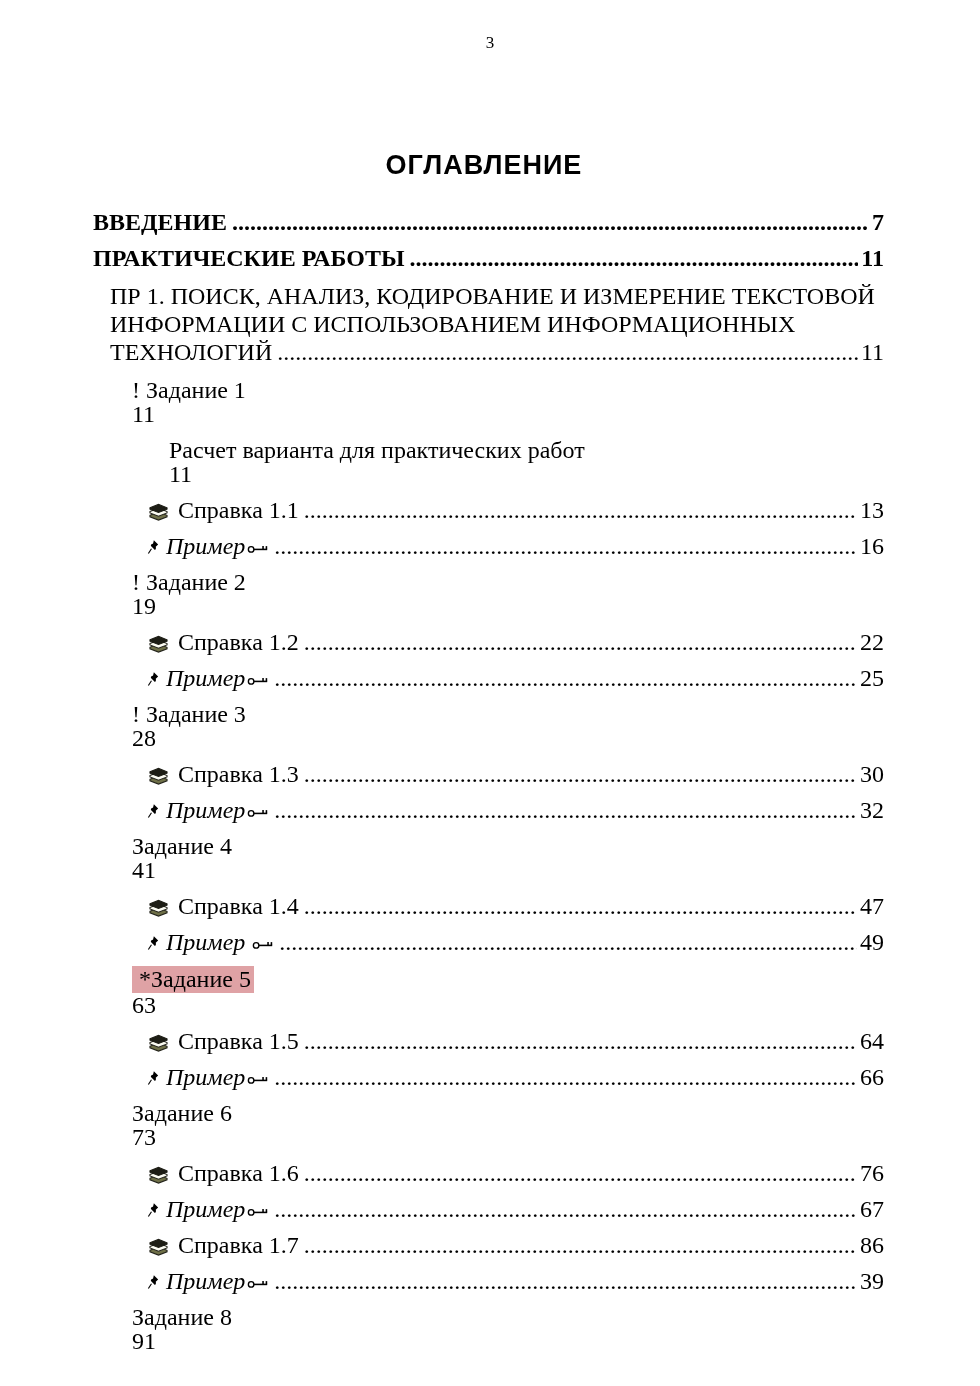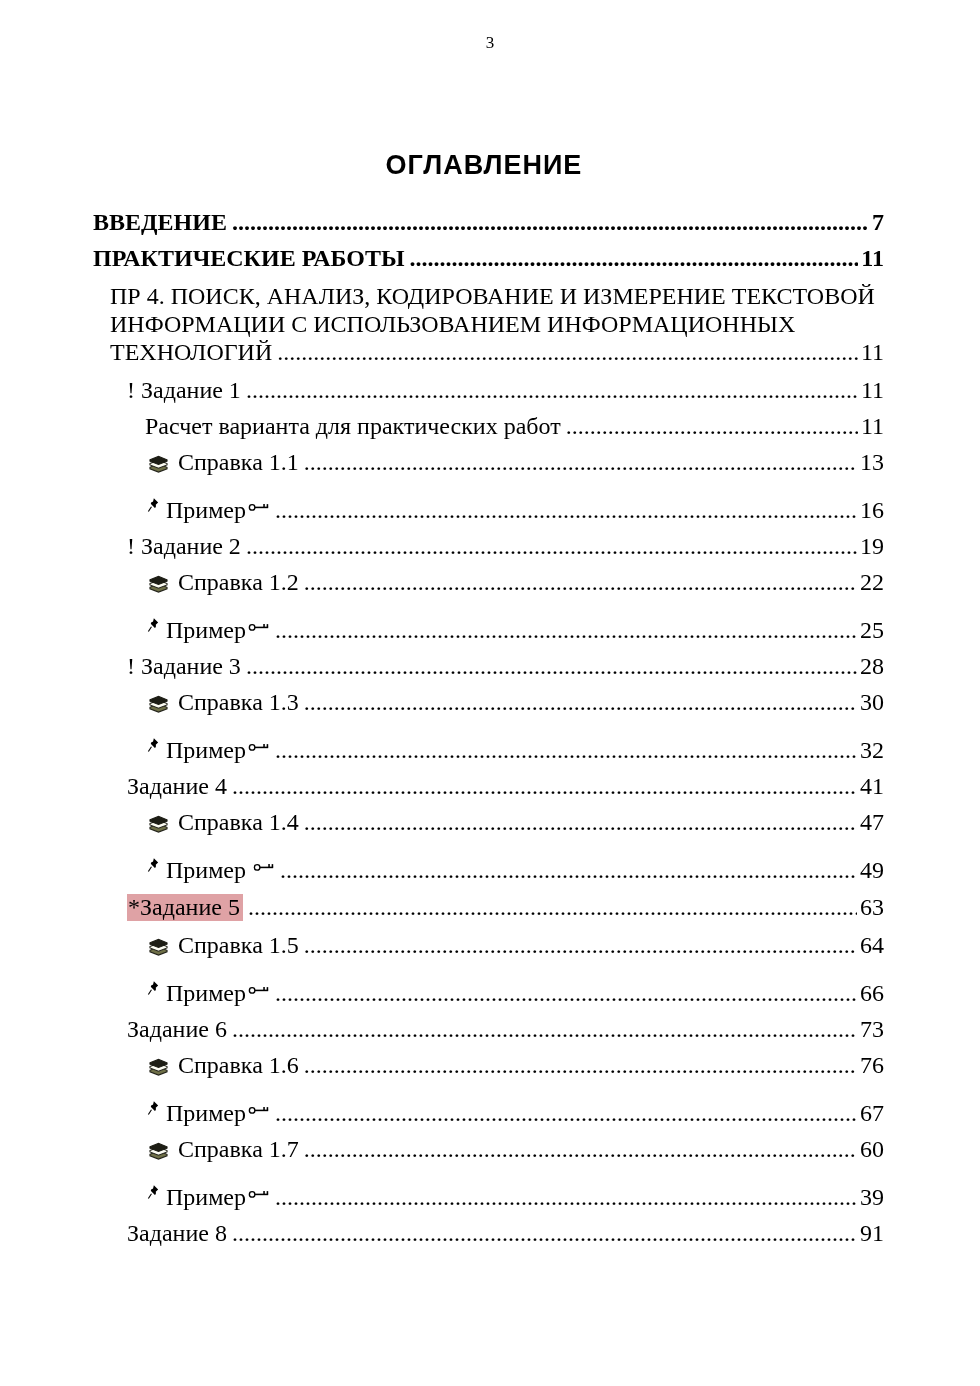--- a/index.html
+++ b/index.html
@@ -10,28 +10,28 @@
          font-family:"Liberation Sans","DejaVu Sans",sans-serif;font-weight:700;
          font-size:27px;letter-spacing:1px;line-height:30px;}
   .toc{position:absolute;top:210px;left:93px;width:791px;font-size:24px;}
   .entry{display:flex;align-items:baseline;line-height:24px;margin-bottom:12px;}
   .entry .label{white-space:nowrap;}
   .dots{flex:1 1 0;overflow:hidden;white-space:nowrap;margin:0 3px 0 5px;}
   .dots::after{content:"........................................................................................................................................................................................................";}
   .pg{flex:0 0 auto;}
   .h1{font-weight:700;}
   .ind2{margin-left:34px;}
-  .ind3{margin-left:52px;}
+  .ind3{margin-left:71px;flex-direction:column;}
   .ind3i{margin-left:54px;}
-  .sp{margin-top:6px;}
+  .sp{margin-top:6px;flex-direction:column;}
   .entry-pr{margin-left:17px;margin-bottom:12px;}
   .entry-pr .prline{line-height:28px;white-space:nowrap;}
   .entry-pr .lastrow{display:flex;align-items:baseline;line-height:28px;text-align:right;}
-  .italic{margin-top:12px;}
-  .hl{background:#dfa2a5;padding:1px 3px 2px 1px;}
+  .italic{font-style:italic;}
+  .hl{background:#dfa2a5;padding:1px 3px 2px 7px;}
   .icon{flex:0 0 auto;align-self:center;display:inline-flex;}
   .icon.books{margin-right:8px;position:relative;top:2px;}
   .icon.pin{margin-right:7px;position:relative;top:1px;}
   .icon.key{margin-left:2px;position:relative;top:2px;}
 </style>
 </head>
 <body>
 
 <div class="page">
   <div class="pageno">3</div>
@@ -46,21 +46,21 @@
     </div>
 
 
     <div class="entry h1">
       <span class="label">ПРАКТИЧЕСКИЕ РАБОТЫ</span>
         <span class="dots"></span>
         <span class="pg">11</span>
     </div>
 
     <div class="entry-pr">
-      <div class="prline">ПР 4. ПОИСК, АНАЛИЗ, КОДИРОВАНИЕ И  ИЗМЕРЕНИЕ ТЕКСТОВОЙ</div>
+      <div class="prline">ПР 1. ПОИСК, АНАЛИЗ, КОДИРОВАНИЕ И  ИЗМЕРЕНИЕ ТЕКСТОВОЙ</div>
       <div class="prline">ИНФОРМАЦИИ  С ИСПОЛЬЗОВАНИЕМ ИНФОРМАЦИОННЫХ</div>
       <div class="lastrow">
         <span class="label">ТЕХНОЛОГИЙ</span>
           <span class="dots"></span>
           <span class="pg">11</span>
       </div>
     </div>
 
     <div class="entry ind2 sp">
       <span class="label">! Задание 1</span>
@@ -306,21 +306,21 @@
     <div class="entry ind3i">
       <span class="icon books">
           <svg width="23" height="19" viewBox="0 0 24 20">
             <path d="M3 13 L12 9.5 L21 13 L21 14.5 L12 18 L3 14.5 Z" fill="#6f7048" stroke="#23231a" stroke-width="1.1"></path>
             <path d="M3 9 L12 5.5 L21 9 L21 10.5 L12 14 L3 10.5 Z" fill="#fbfbf2" stroke="#23231a" stroke-width="1.1"></path>
             <path d="M3 5 L12 1.5 L21 5 L21 6.5 L12 10 L3 6.5 Z" fill="#1d1d15" stroke="#1d1d15" stroke-width="1.1"></path>
           </svg>
         </span>
       <span class="label">Справка 1.7</span>
         <span class="dots"></span>
-        <span class="pg">60</span>
+        <span class="pg">86</span>
     </div>
 
     <div class="entry ind3i">
       <span class="icon pin">
           <svg width="12" height="16" viewBox="0 0 14 18">
             <path d="M8 1 L13 6 L10.2 8.8 C10.8 10.4 10.3 11.9 9.2 12.5 L4.6 7.9 C4.2 6.3 5.4 5.2 7 5.3 Z" fill="#000"></path>
             <line x1="5.2" y1="11" x2="1.6" y2="16.6" stroke="#000" stroke-width="1.3"></line>
           </svg>
         </span>
       <span class="label italic">Пример</span>

